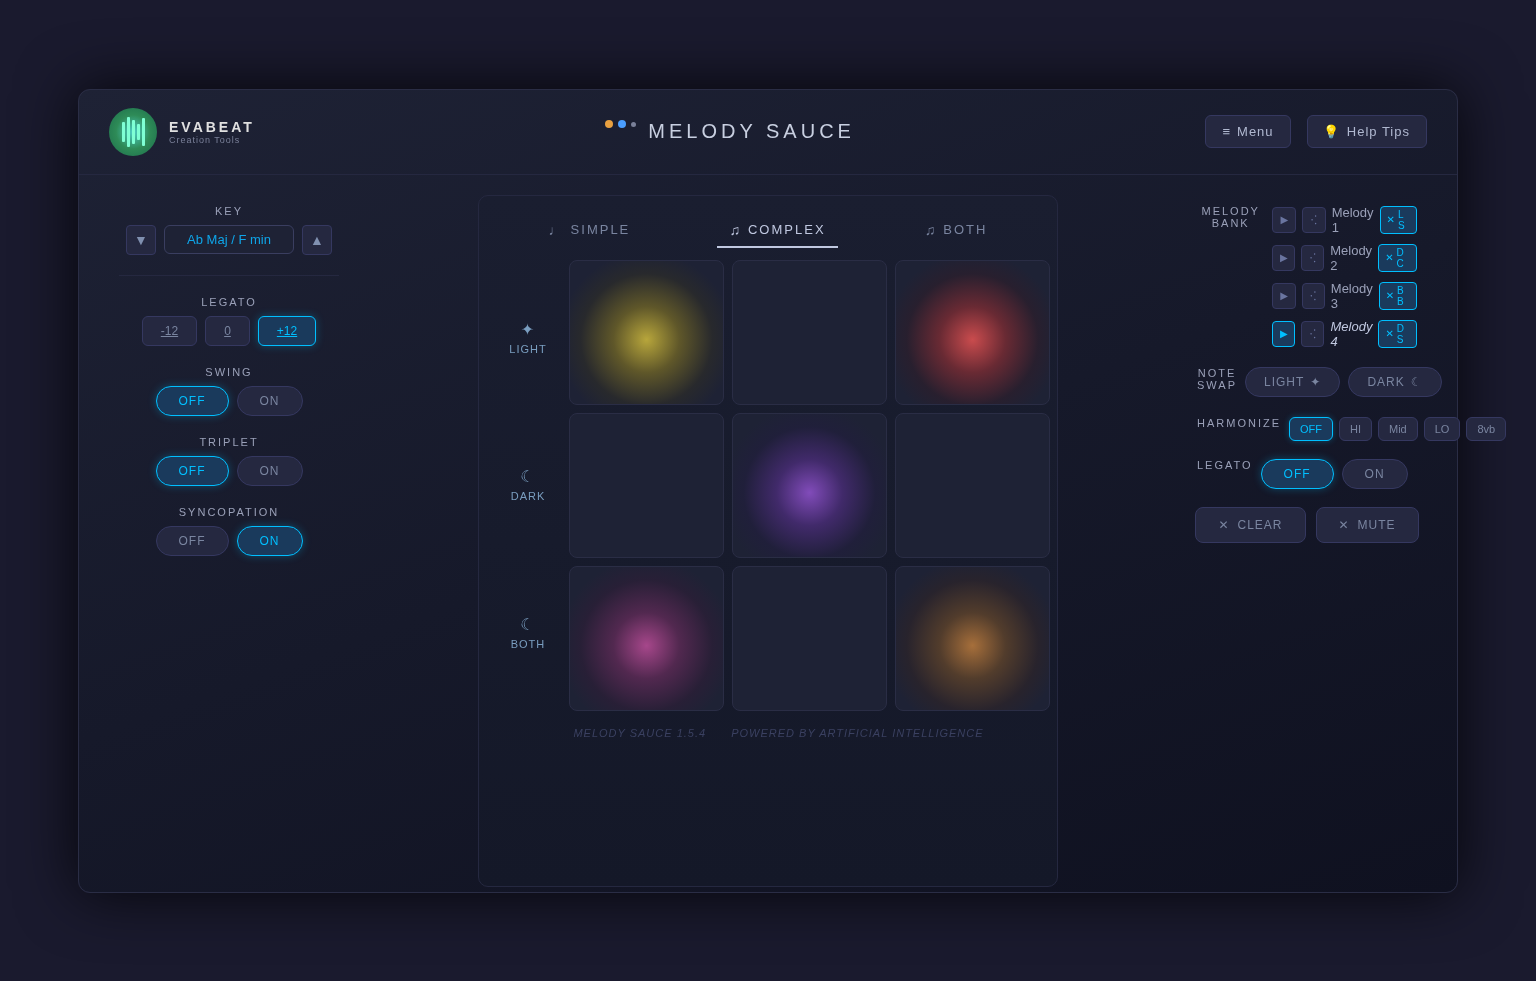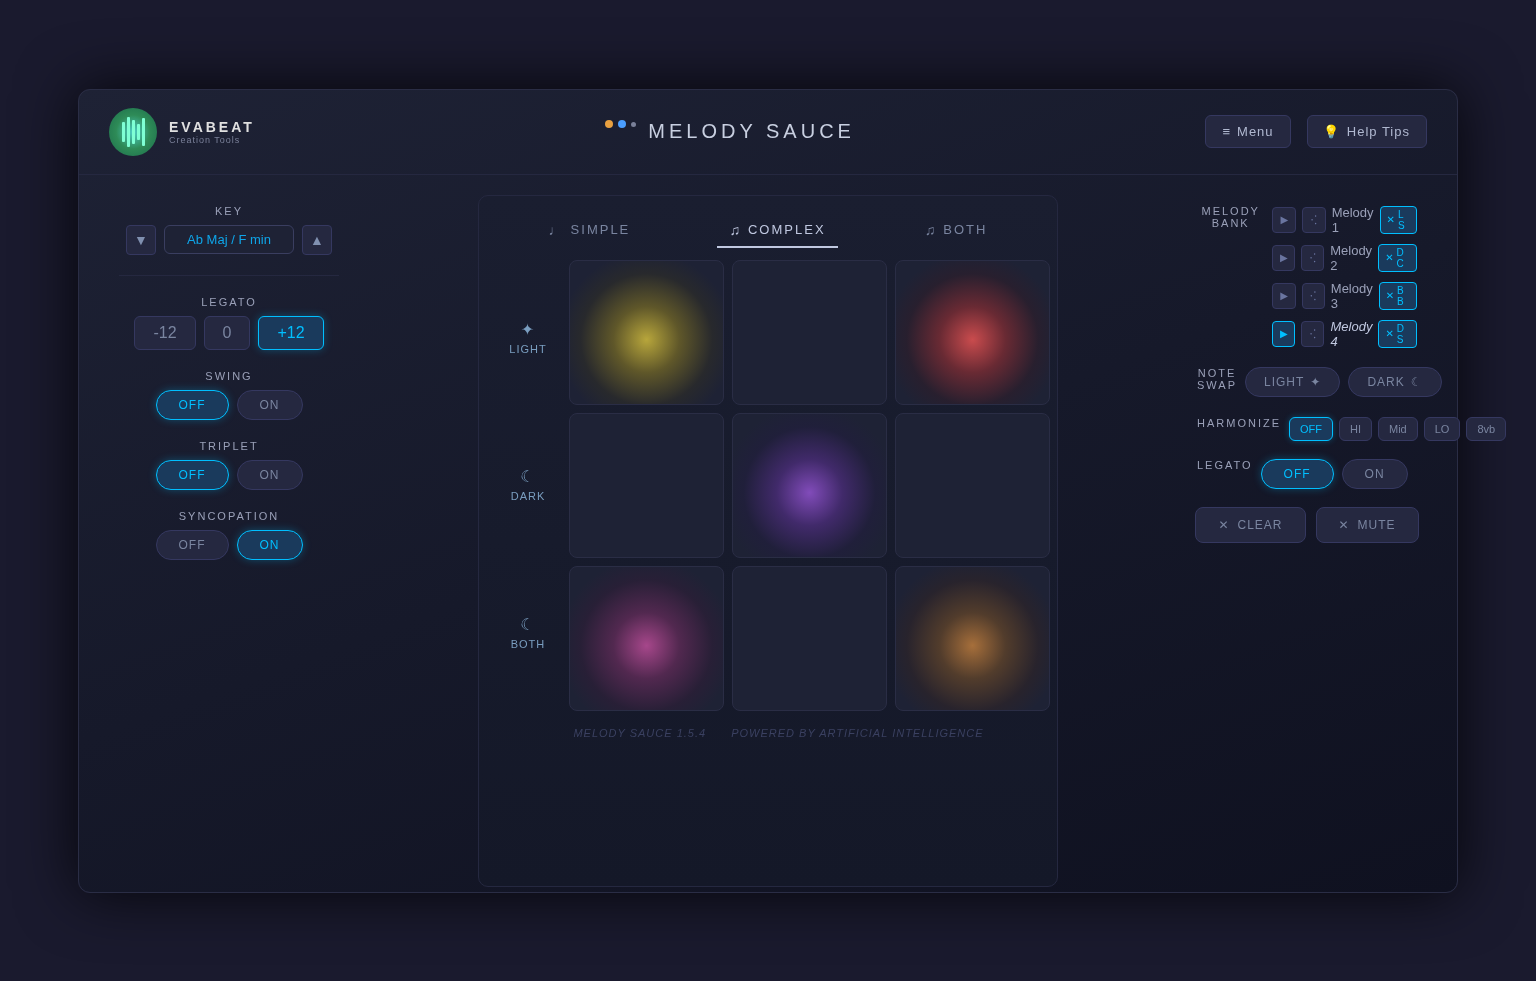--- a/index.html
+++ b/index.html
@@ -198,22 +198,23 @@
       display: flex;
       gap: 8px;
       justify-content: center;
     }
     .octave-btn {
       padding: 7px 18px;
       border-radius: 6px;
       border: 1px solid #353860;
       background: #252840;
       color: #7a85a0;
-      font-size: 16px;
-      cursor: pointer;
+      font-size: 12px;
+      cursor: pointer;
+      text-decoration: underline;
     }
     .octave-btn.active {
       background: #1a3a5c;
       border-color: #00bfff;
       color: #00bfff;
       box-shadow: 0 0 8px rgba(0,191,255,0.3);
     }
     .divider-line {
       width: 100%;
       height: 1px;

